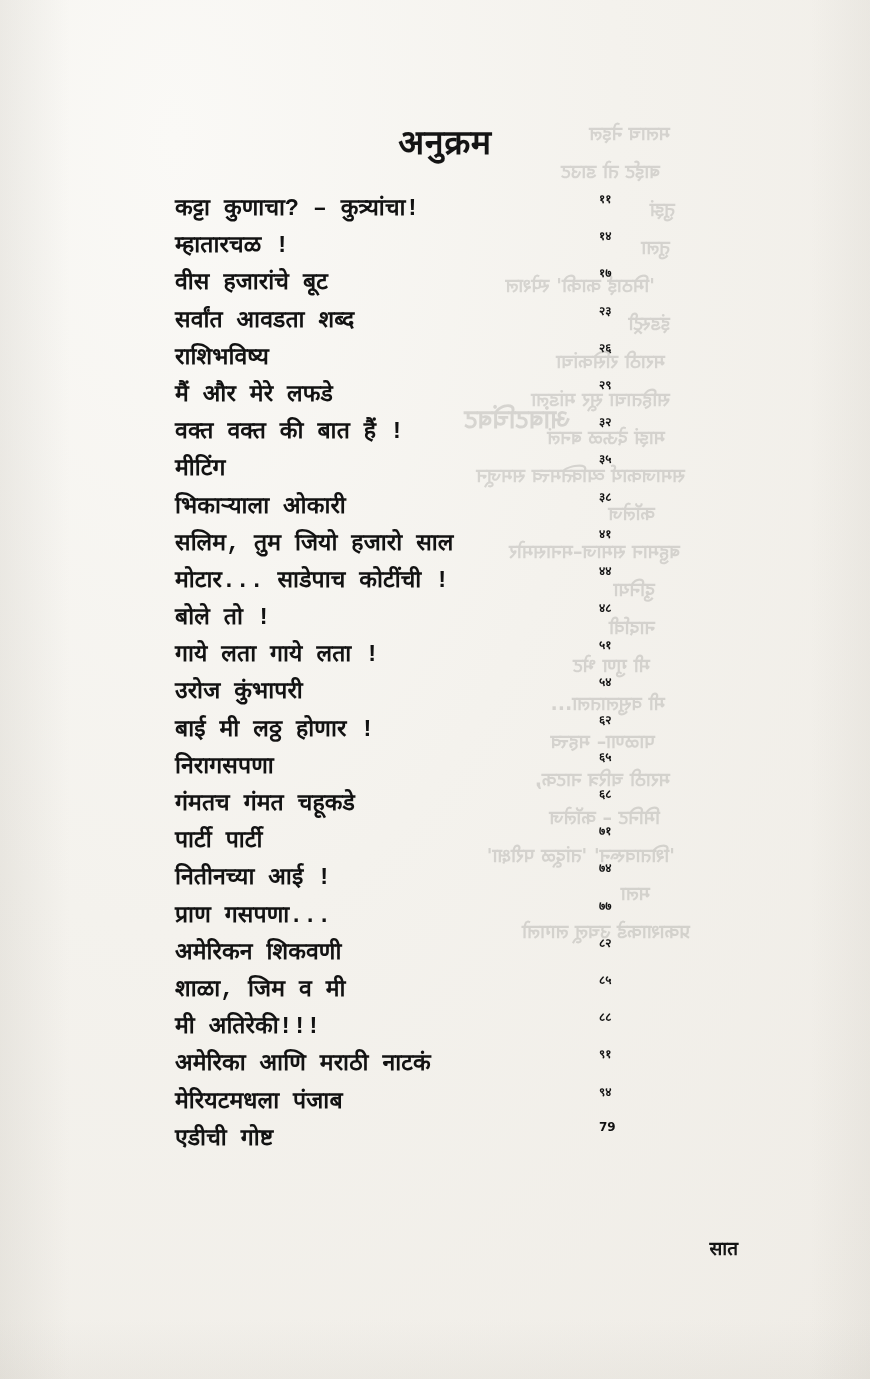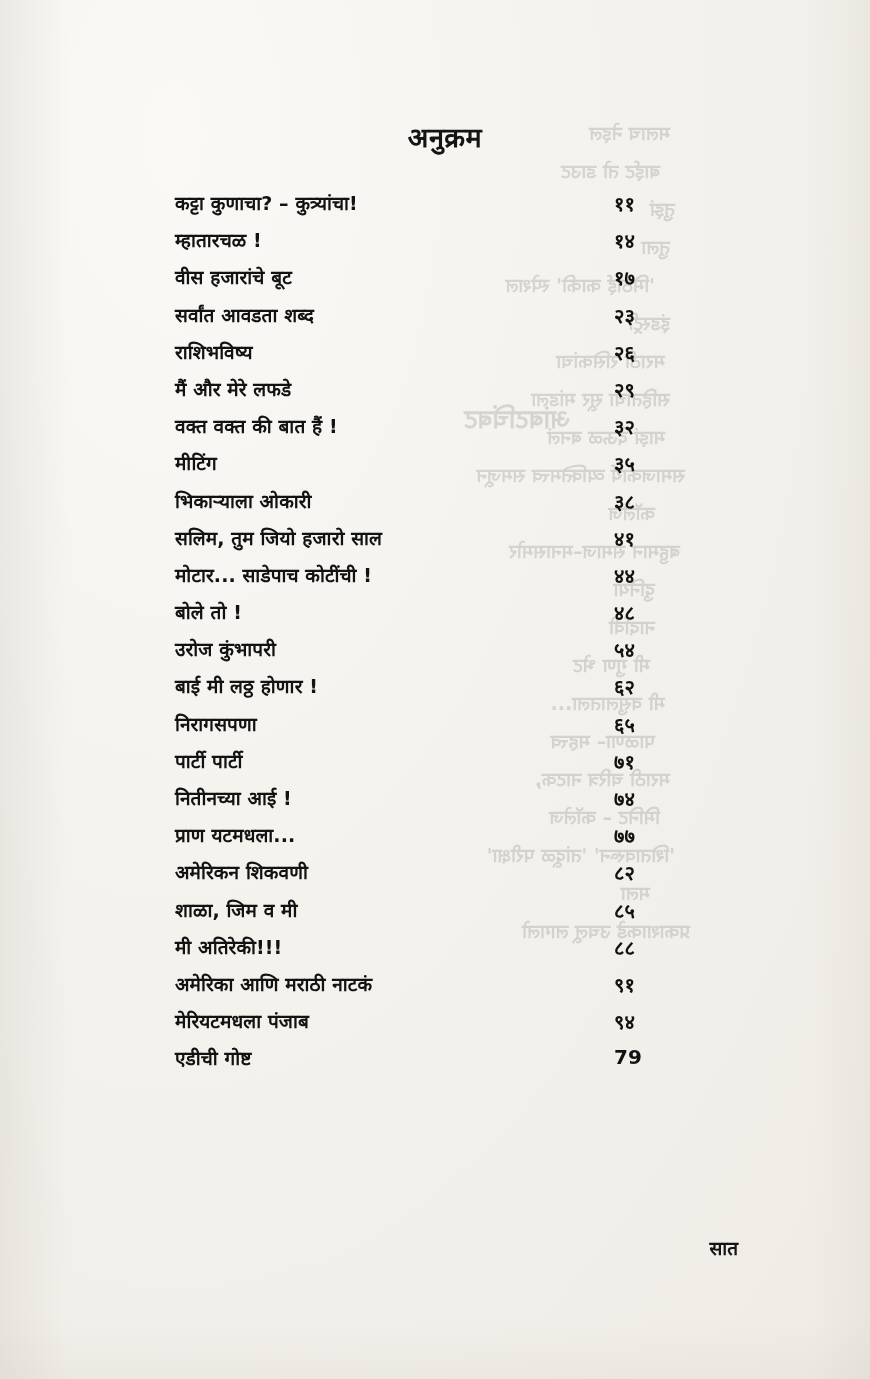--- a/index.html
+++ b/index.html
@@ -63,21 +63,21 @@
     width: 870px;
     height: 1379px;
   }
 
   .toc-title {
     position: absolute;
     left: 0;
     top: 118px;
     width: 870px;
     text-align: center;
-    font-size: 27px;
+    font-size: 34px;
     font-weight: 700;
     color: #141414;
     letter-spacing: 0.5px;
     padding-left: 20px;
     box-sizing: border-box;
   }
 
   .toc-list {
     position: absolute;
     left: 175px;
@@ -88,33 +88,34 @@
   .toc-row {
     position: relative;
     height: 37.2px;
     display: flex;
     align-items: baseline;
     justify-content: space-between;
     color: #121212;
   }
 
   .toc-label {
-    font-size: 19px;
+    font-size: 23px;
     font-weight: 700;
     white-space: nowrap;
     letter-spacing: 0.1px;
+    font-family: Liberation Mono, monospace;
   }
 
   .toc-page {
-    font-size: 20px;
+    font-size: 12px;
     font-weight: 700;
     min-width: 42px;
     text-align: left;
     position: absolute;
-    left: 439px;
+    left: 424px;
     top: 0;
   }
 
   .folio {
     position: absolute;
     right: 132px;
     bottom: 118px;
     font-size: 19px;
     font-weight: 700;
     color: #141414;
@@ -200,41 +201,49 @@
     </div>
     <div class="toc-row">
       <span class="toc-label">मोटार... साडेपाच कोटींची !</span>
       <span class="toc-page">४४</span>
     </div>
     <div class="toc-row">
       <span class="toc-label">बोले तो !</span>
       <span class="toc-page">४८</span>
     </div>
     <div class="toc-row">
+      <span class="toc-label">गाये लता गाये लता !</span>
+      <span class="toc-page">५१</span>
+    </div>
+    <div class="toc-row">
       <span class="toc-label">उरोज कुंभापरी</span>
       <span class="toc-page">५४</span>
     </div>
     <div class="toc-row">
       <span class="toc-label">बाई मी लठ्ठ होणार !</span>
       <span class="toc-page">६२</span>
     </div>
     <div class="toc-row">
       <span class="toc-label">निरागसपणा</span>
       <span class="toc-page">६५</span>
     </div>
     <div class="toc-row">
+      <span class="toc-label">गंमतच गंमत चहूकडे</span>
+      <span class="toc-page">६८</span>
+    </div>
+    <div class="toc-row">
       <span class="toc-label">पार्टी पार्टी</span>
       <span class="toc-page">७१</span>
     </div>
     <div class="toc-row">
       <span class="toc-label">नितीनच्या आई !</span>
       <span class="toc-page">७४</span>
     </div>
     <div class="toc-row">
-      <span class="toc-label">प्राण यटमधला...</span>
+      <span class="toc-label">प्राण गसपणा...</span>
       <span class="toc-page">७७</span>
     </div>
     <div class="toc-row">
       <span class="toc-label">अमेरिकन शिकवणी</span>
       <span class="toc-page">८२</span>
     </div>
     <div class="toc-row">
       <span class="toc-label">शाळा, जिम व मी</span>
       <span class="toc-page">८५</span>
     </div>

